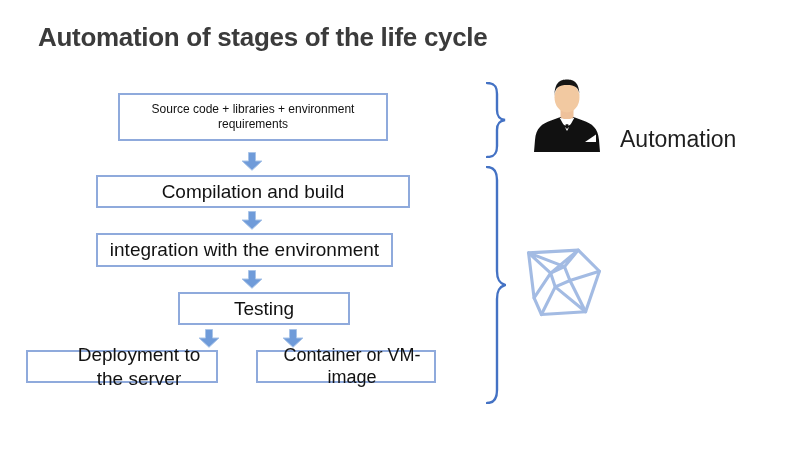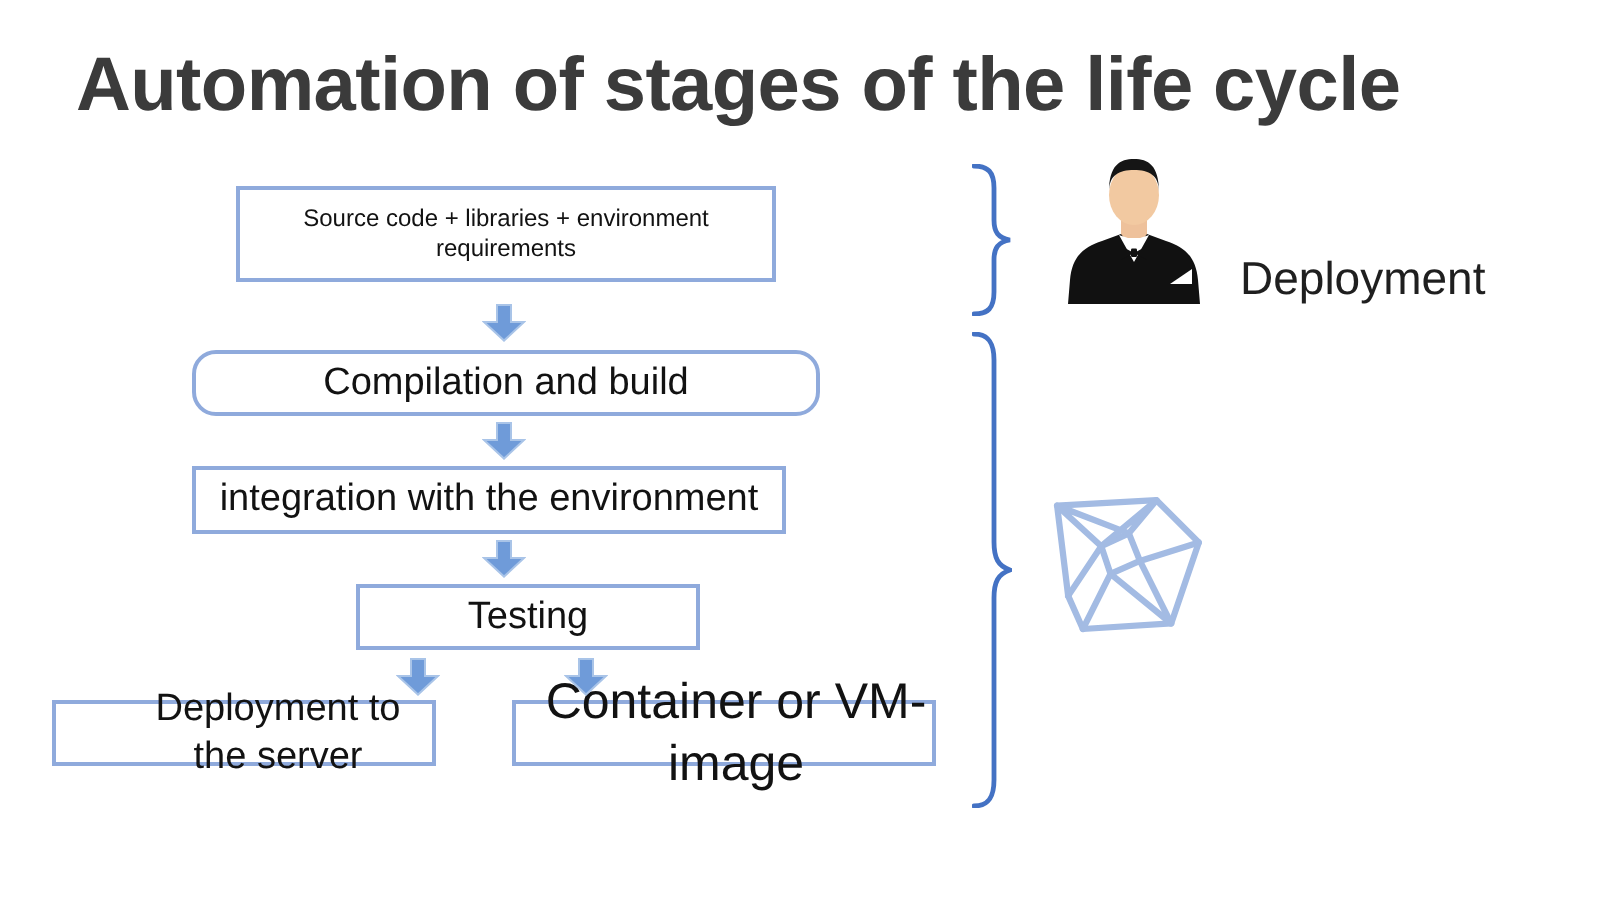--- a/index.html
+++ b/index.html
@@ -3,33 +3,33 @@
 <meta charset="utf-8">
 <style>
   html,body{margin:0;padding:0;background:#888;}
   *{box-sizing:border-box;}
   .slide{
     position:relative;width:800px;height:449px;background:#ffffff;
     font-family:"Liberation Sans",sans-serif;overflow:hidden;margin:0 auto;
   }
   .title{
     position:absolute;left:38px;top:22px;width:720px;
-    font-size:38px;font-weight:bold;color:#3b3b3b;letter-spacing:-0.3px;
+    font-size:26px;font-weight:bold;color:#3b3b3b;letter-spacing:-0.3px;
   }
   .flow-box{
     position:absolute;background:#ffffff;border:2px solid #8faadc;
     display:flex;align-items:center;justify-content:center;text-align:center;
     color:#121212;line-height:1.22;
   }
   .fb-source      {left:118px;top:93px; width:270px;height:48px;font-size:12px;}
-  .fb-compile     {left:96px; top:175px;width:314px;height:33px;font-size:19px;border-radius:12px;}
+  .fb-compile     {left:96px; top:175px;width:314px;height:33px;font-size:19px;}
   .fb-integration {left:96px; top:233px;width:297px;height:34px;font-size:19px;}
   .fb-testing     {left:178px;top:292px;width:172px;height:33px;font-size:19px;}
   .fb-deploy      {left:26px; top:350px;width:192px;height:33px;font-size:19px;padding-left:34px;}
-  .fb-container   {left:256px;top:350px;width:212px;height:33px;font-size:25px;padding-left:12px;}
+  .fb-container   {left:256px;top:350px;width:180px;height:33px;font-size:18px;padding-left:12px;}
   .down-arrow{position:absolute;width:22px;height:19px;}
   .da1{left:241px;top:152px;}
   .da2{left:241px;top:211px;}
   .da3{left:241px;top:270px;}
   .da4{left:198px;top:329px;}
   .da5{left:282px;top:329px;}
   .brace{position:absolute;}
   .brace-dev {left:486px;top:82px;}
   .brace-self{left:486px;top:166px;}
   .dev-icon {position:absolute;left:528px;top:76px;width:78px;height:76px;}
@@ -103,15 +103,15 @@
 
   <svg class="poly-icon" viewBox="0 0 100 85">
     <g fill="none" stroke="#a3bbe3" stroke-width="3.4" stroke-linejoin="round" stroke-linecap="round">
       <path d="M18 13 L72 10 L95 33 L80 77 L32 80 L24 62 Z"></path>
       <path d="M42 35 L57 28 L63 43 L47 50 Z"></path>
       <path d="M18 13 L42 35 M18 13 L57 28 M72 10 L42 35 M72 10 L57 28"></path>
       <path d="M95 33 L63 43 M80 77 L63 43 M80 77 L47 50 M32 80 L47 50 M24 62 L42 35"></path>
     </g>
   </svg>
 
-  <div class="side-label lbl-developer">Deployment</div>
+  <div class="side-label lbl-developer">Automation</div>
 
 </div>
 
 </body></html>

